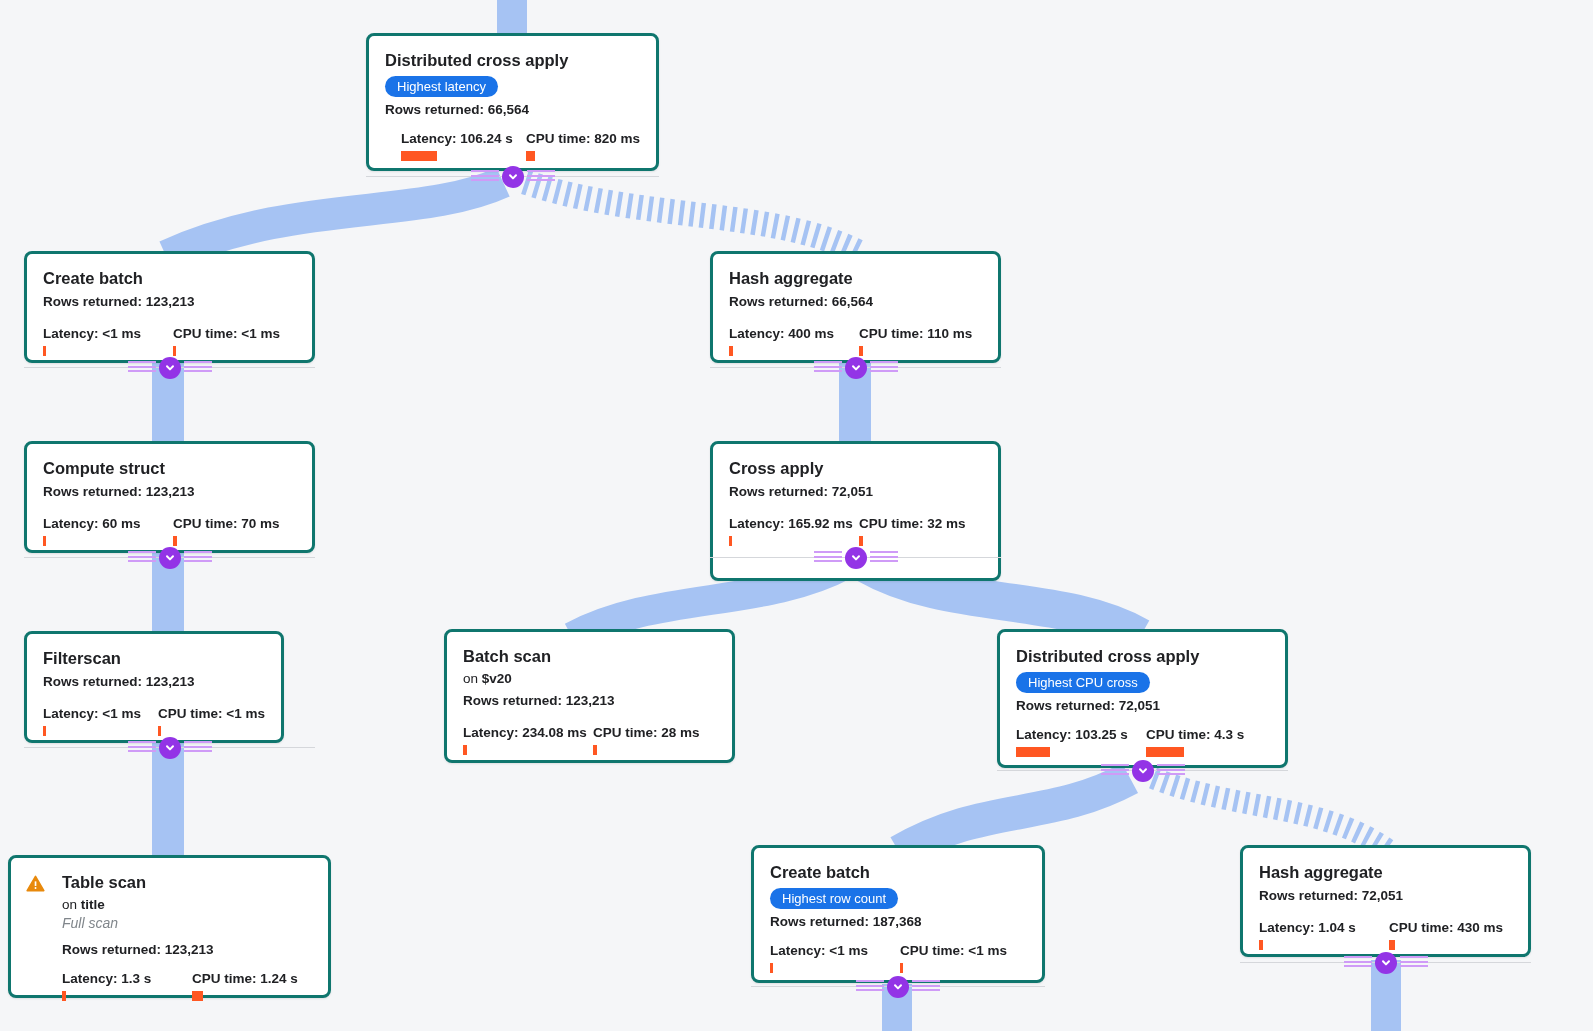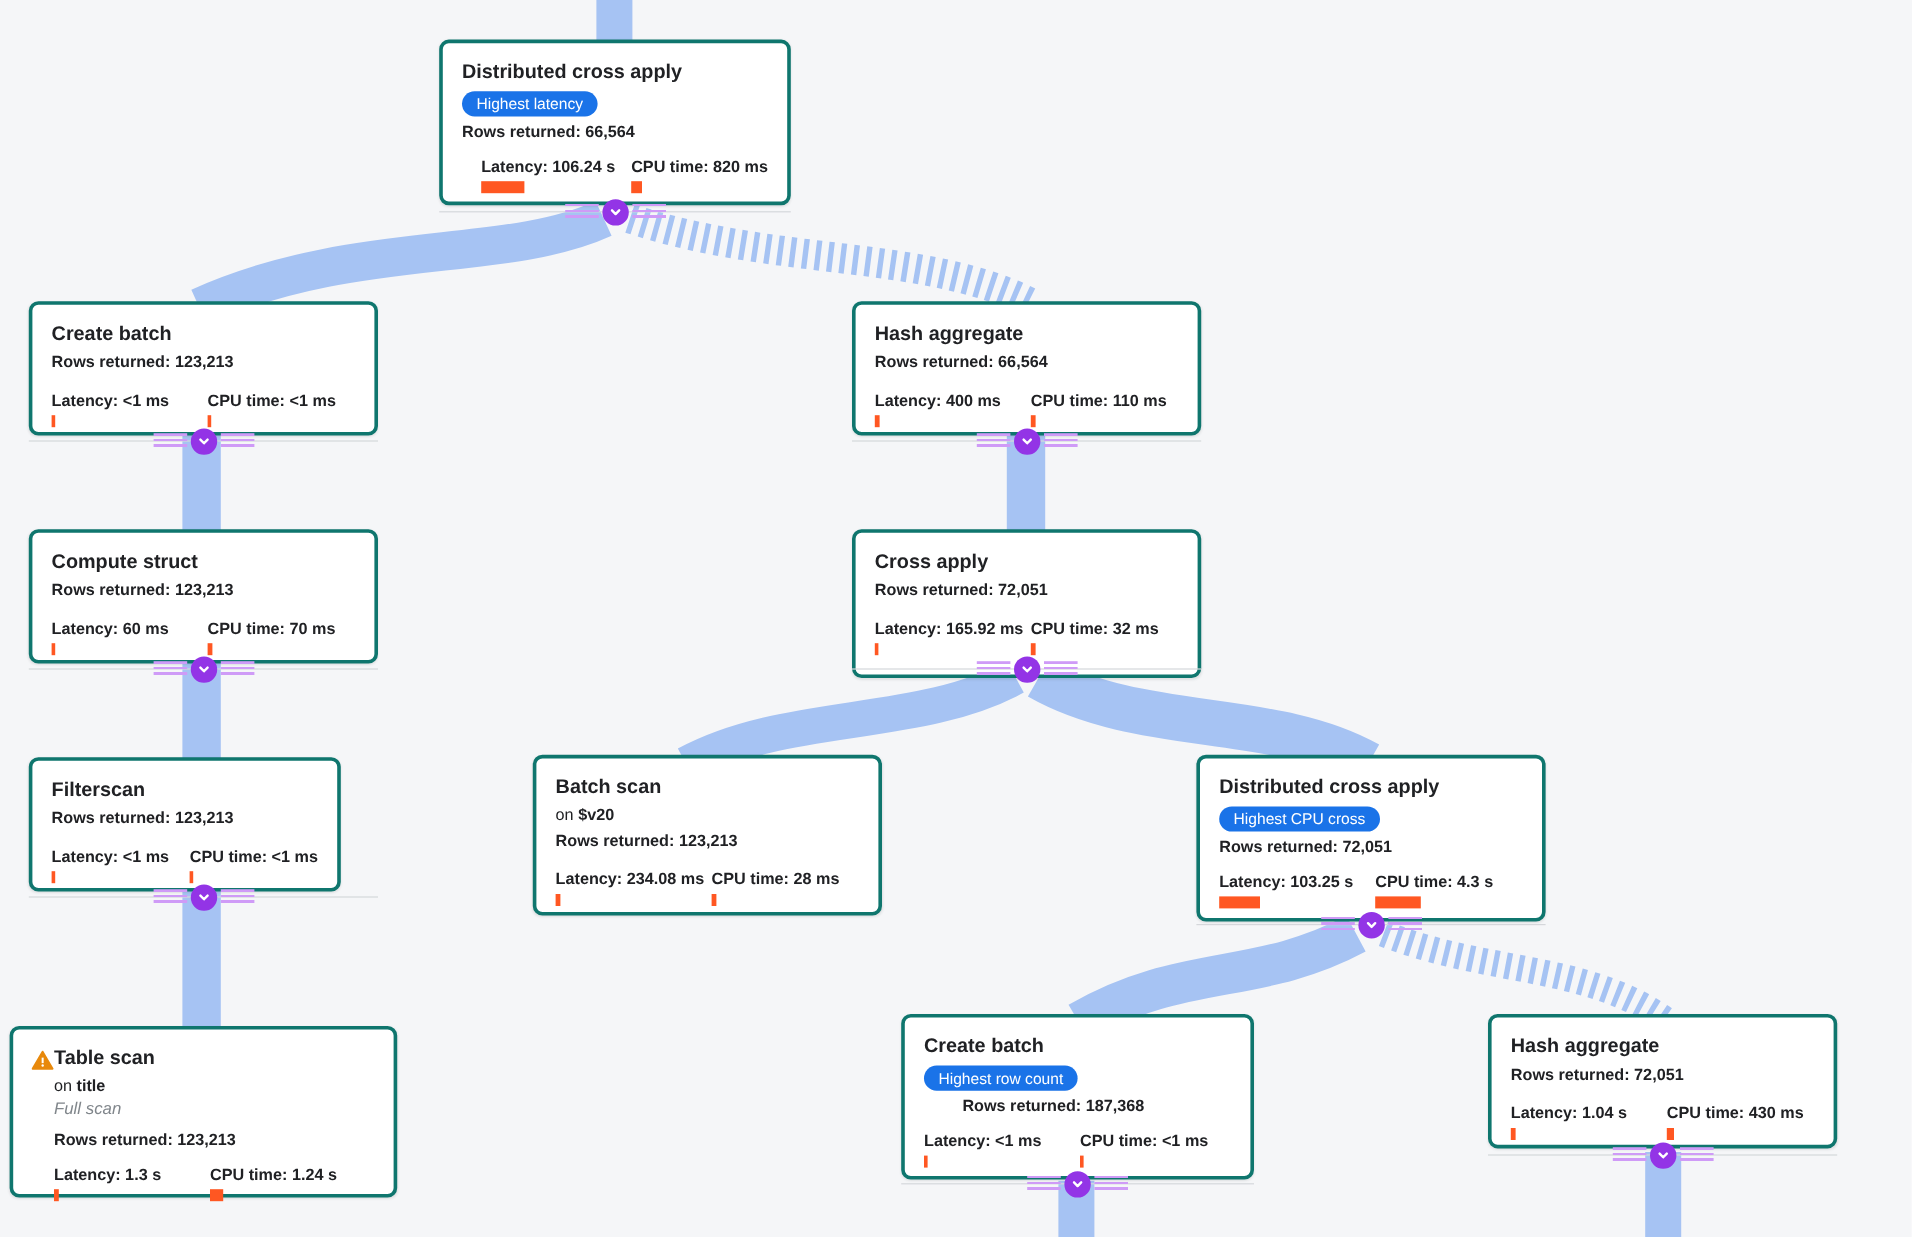--- a/index.html
+++ b/index.html
@@ -14,21 +14,21 @@
          font-weight:400;line-height:21px;padding:0 12px;border-radius:11px;}
   .online{font-size:13.5px;line-height:19px;margin-top:2px;}
   .online .b{font-weight:700;}
   .scan-note{font-size:14px;line-height:19px;color:#80868b;font-style:italic;}
   .rows{font-size:13.5px;font-weight:700;line-height:20px;margin-top:3px;}
   .metrics{display:flex;margin-top:13px;}
   .metric{width:130px;}
   .metric + .metric{width:auto;text-align:right;}
   .mlabel{font-size:13.5px;font-weight:700;line-height:18px;white-space:nowrap;}
   .mbar{height:10px;background:#ff5722;margin-top:3px;width:3px;}
-  .warn-card{padding-left:34px;}
+  .warn-card{padding-left:51px;}
   .warn-icon{position:absolute;left:15px;top:16px;}
   
   .junction{position:absolute;z-index:3;height:22px;}
   .j-line{position:absolute;left:0;right:0;top:10px;height:1px;background:#d5d7db;}
   .j-stripes{position:absolute;top:4px;width:28px;height:14px;
     background:repeating-linear-gradient(to bottom,#cf9bf7 0px,#cf9bf7 2px,rgba(0,0,0,0) 2px,rgba(0,0,0,0) 4.7px);}
   .j-stripes.left{left:calc(50% - 42px);}
   .j-stripes.right{left:calc(50% + 14px);}
   .j-circle{position:absolute;left:calc(50% - 11px);top:0;width:22px;height:22px;border-radius:50%;
     background:#9334e6;display:flex;align-items:center;justify-content:center;cursor:pointer;}
@@ -110,21 +110,21 @@
           <div class="mlabel">Latency: 60 ms</div>
         <div class="mbar" style="width: 3px;"></div>
         </div>
       <div class="metric">
           <div class="mlabel">CPU time: 70 ms</div>
         <div class="mbar" style="width: 4px;"></div>
         </div>
     </div>
   </div>
 
-  <div class="card" style="left:710px;top:441px;width:291px;height:124px;">
+  <div class="card" style="left:710px;top:441px;width:291px;height:140px;">
     <div class="title">Cross apply</div>
     <div class="rows">Rows returned: 72,051</div>
     <div class="metrics">
       <div class="metric">
           <div class="mlabel">Latency: 165.92 ms</div>
         <div class="mbar" style="width: 3px;"></div>
         </div>
       <div class="metric">
           <div class="mlabel">CPU time: 32 ms</div>
         <div class="mbar" style="width: 4px;"></div>
@@ -199,21 +199,21 @@
       <div class="metric">
           <div class="mlabel">CPU time: 1.24 s</div>
         <div class="mbar" style="width: 11px;"></div>
         </div>
     </div>
   </div>
 
   <div class="card" style="left:751px;top:845px;width:294px;height:138px;">
     <div class="title">Create batch</div>
     <div><span class="badge">Highest row count</span></div>
-    <div class="rows" style="margin-top:0;margin-left:32px;">Rows returned: 187,368</div>
+    <div class="rows" style="margin-top:0;">Rows returned: 187,368</div>
     <div class="metrics" style="margin-top:10px;">
       <div class="metric">
           <div class="mlabel">Latency: &lt;1 ms</div>
         <div class="mbar" style="width: 3px;"></div>
         </div>
       <div class="metric">
           <div class="mlabel">CPU time: &lt;1 ms</div>
         <div class="mbar" style="width: 3px;"></div>
         </div>
     </div>

